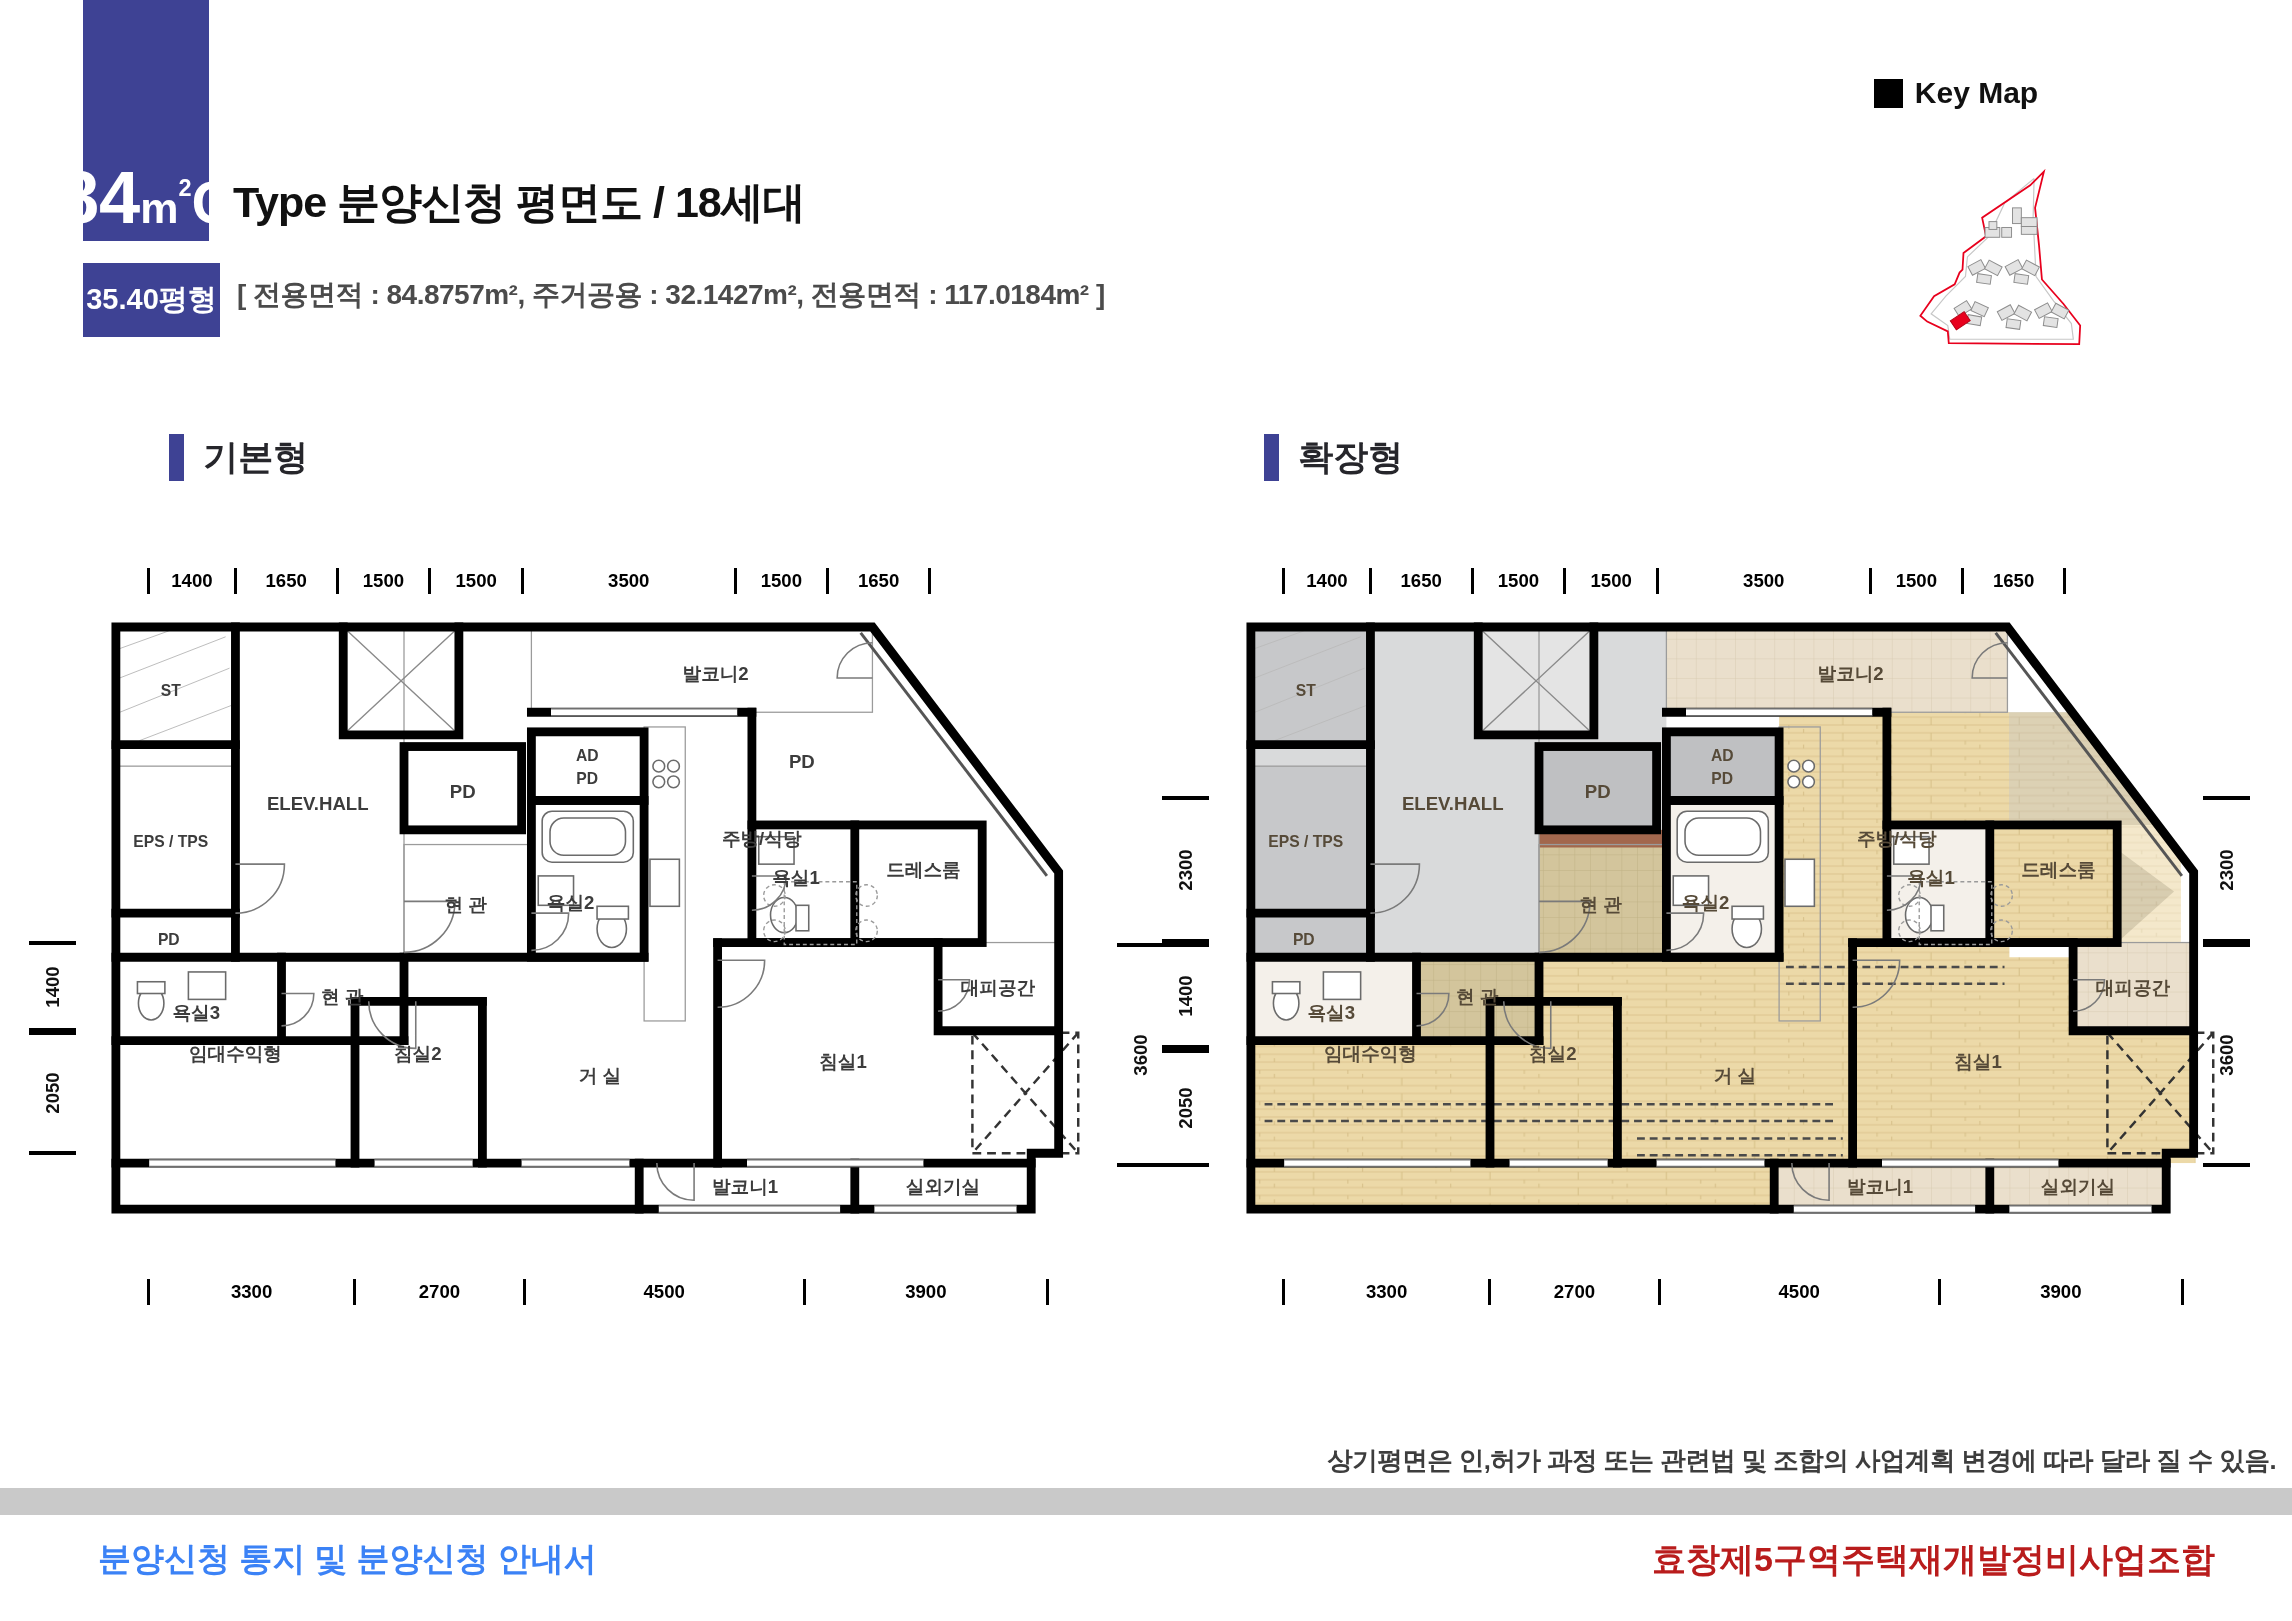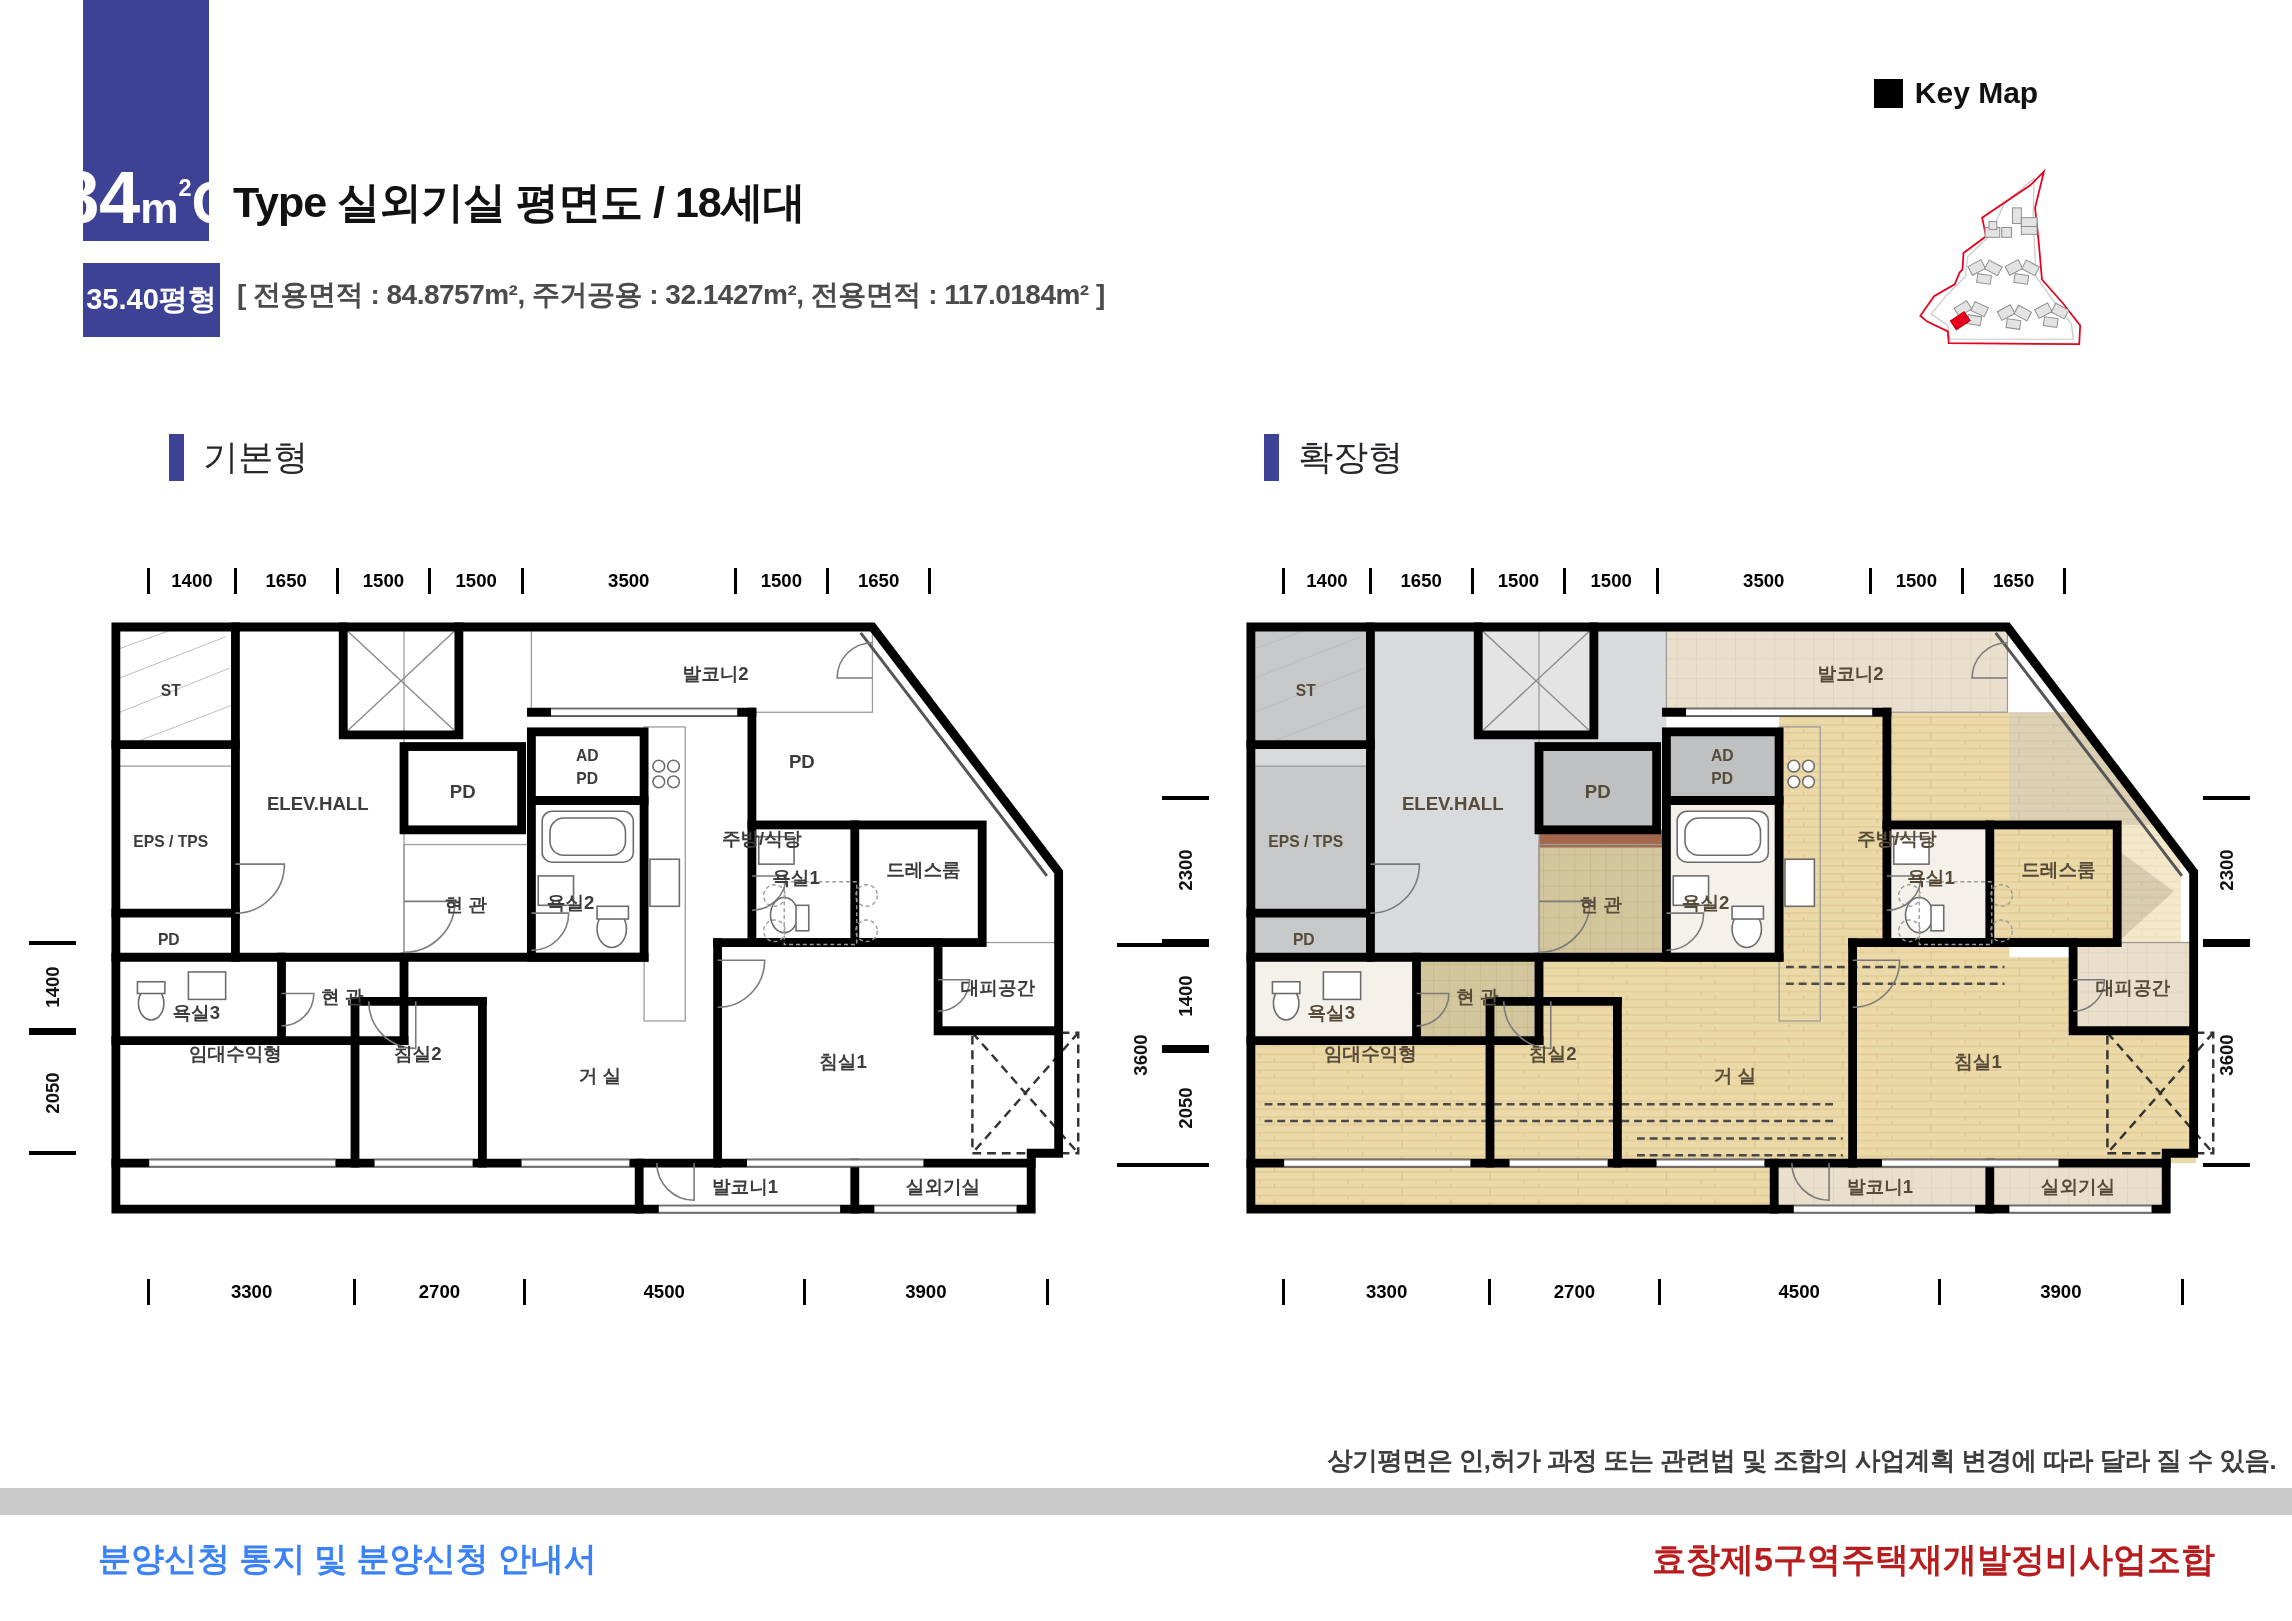--- a/index.html
+++ b/index.html
@@ -16,21 +16,21 @@
   .typebox .sup{font-size:23.5px;font-weight:bold;vertical-align:27.4px;}
   .typebox .letter{font-size:59px;font-weight:bold;}
   .pagetitle{left:233px;top:174px;font-size:43px;font-weight:bold;letter-spacing:-1px;}
   .pyeongbox{left:83px;top:263px;width:137px;height:74px;background:#3e4294;color:#fff;
     display:flex;align-items:center;justify-content:center;font-size:29px;font-weight:bold;}
   .areainfo{left:237px;top:276px;font-size:28px;font-weight:bold;color:#4b4b4b;letter-spacing:-0.5px;}
   
   .keymap-label{left:1874px;top:76px;font-size:30px;font-weight:bold;display:flex;align-items:center;gap:11.8px;}
   .keymap-label .sq{width:29px;height:29px;background:#000;display:inline-block;}
   
-  .sechead{display:flex;align-items:center;gap:19.6px;font-size:35px;font-weight:normal;color:#26262b;padding-left:24px;}
+  .sechead{display:flex;align-items:center;gap:19.6px;font-size:35px;font-weight:bold;color:#26262b;padding-left:24px;}
   .sechead .bar{width:14.7px;height:47px;background:#3e4294;}
   
   .dimrow{position:absolute;display:flex;height:25.5px;}
   .dseg{border-left:3.9px solid #000;position:relative;display:flex;align-items:center;justify-content:center;}
   .dseg:last-child{border-right:3.9px solid #000;}
   .dseg span{font-size:18.6px;font-weight:bold;color:#000;white-space:nowrap;}
   .vdim{position:absolute;width:47px;border-top:4.9px solid #000;border-bottom:4.9px solid #000;
     display:flex;align-items:center;justify-content:center;}
   .vdim span{transform:rotate(-90deg);font-size:18.6px;font-weight:bold;white-space:nowrap;}
   
@@ -174,21 +174,21 @@
       <path d="M778,60 L742,60 A36,36 0 0 1 778,24"></path>
     </g>
   </g>
 </svg>
 
 <div class="abs typebox">
   <span>
     <span class="num">84</span><span class="unit">m</span><span class="sup">2</span><span class="letter">C</span>
   </span>
 </div>
-<div class="abs pagetitle">Type 실외기실 평면도 / 18세대</div>
+<div class="abs pagetitle">Type 분양신청 평면도 / 18세대</div>
 <div class="abs pyeongbox">35.40평형</div>
 <div class="abs areainfo">[ 전용면적 : 84.8757m², 주거공용 : 32.1427m², 전용면적 : 117.0184m² ]</div>
 
 <div class="abs keymap-label">
   <span class="sq"></span>
   <span>Key Map</span>
 </div>
 <svg class="abs" style="left:1887px;top:110px" width="304" height="284" viewBox="0 0 310 230">
   <polyline points="150,40 120,65 104,99 82,120 80,140 60,160 45,178 62,190 64,204 190,204 188,188 170,165 152,140 149,80 150,40" fill="none" stroke="#c7c7c7" stroke-width="1.2"></polyline>
   <polygon points="160,33 146,47 97,80 101,99 78,116 77,133 74,136 69,148 48,160 34,180 41,186 62,196 63,208 196,209 197,190 180,168 158,143 155,108 151,70" fill="none" stroke="#e8001d" stroke-width="1.8"></polygon>

